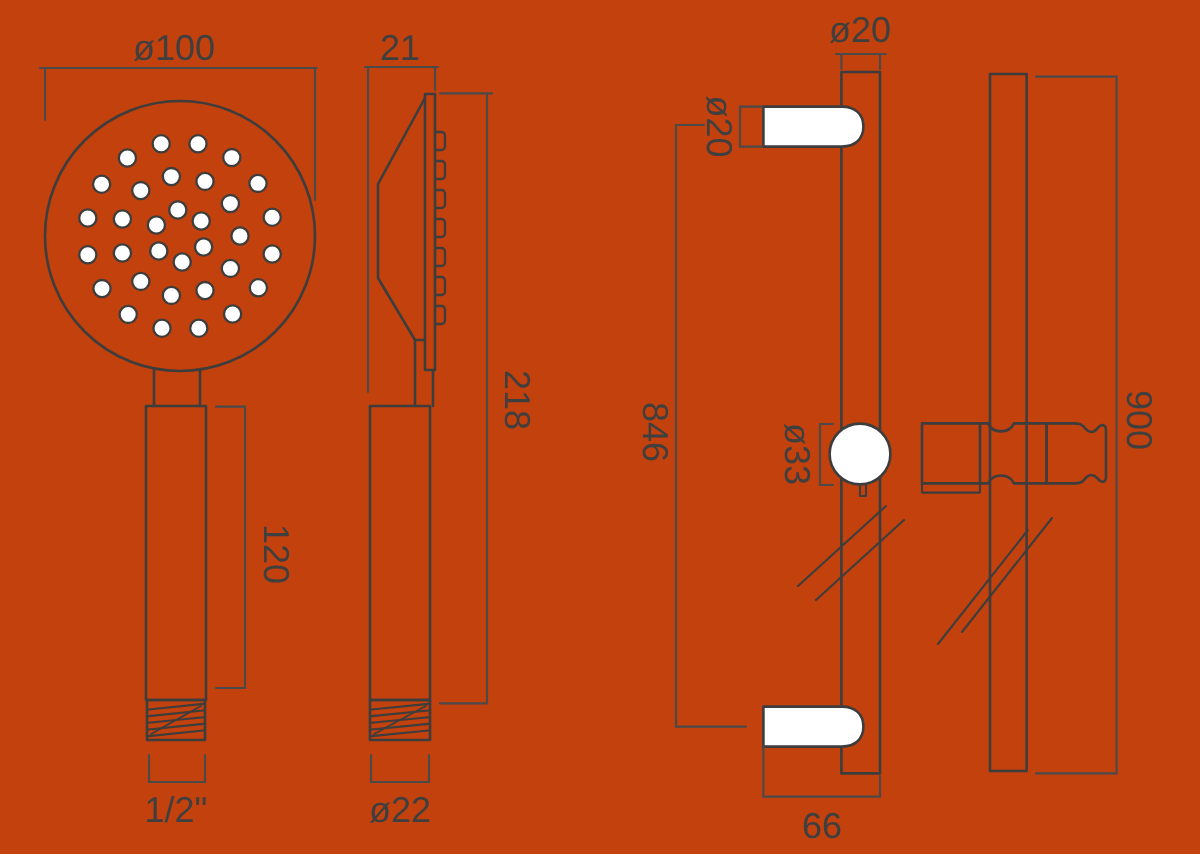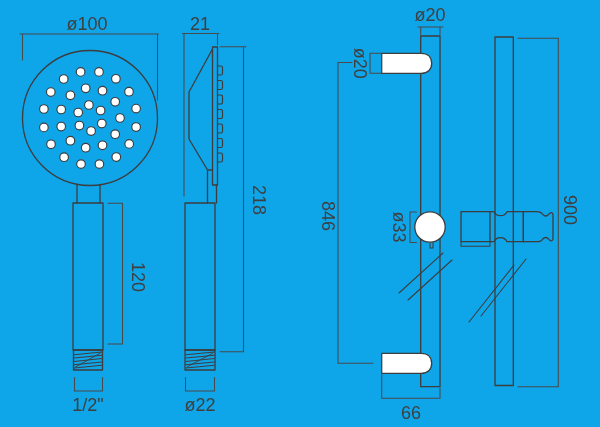--- a/index.html
+++ b/index.html
@@ -1,16 +1,16 @@
 <!DOCTYPE html>
 <html><head>
 <meta charset="utf-8">
 <style>
   html,body{margin:0;padding:0;background:#ffffff;}
-  .frame{position:relative;width:600px;height:427px;background:#0ea5e9;overflow:hidden;}
+  .frame{position:relative;width:600px;height:427px;background:#c2410c;overflow:hidden;}
   svg{display:block;}
   .ol{fill:none;stroke:#3d3d3d;stroke-width:1.3;stroke-linecap:round;stroke-linejoin:round;}
   .thin{fill:none;stroke:#3d3d3d;stroke-width:1.05;stroke-linecap:round;}
   .dim{fill:none;stroke:#4a4a4a;stroke-width:1.05;stroke-linecap:round;}
   .fillw{fill:#ffffff;stroke:#3d3d3d;stroke-width:1.3;stroke-linejoin:round;}
   text{font-family:"Liberation Sans", sans-serif;font-size:18px;fill:#3f3f3f;}
 </style>
 </head>
 <body>
 

